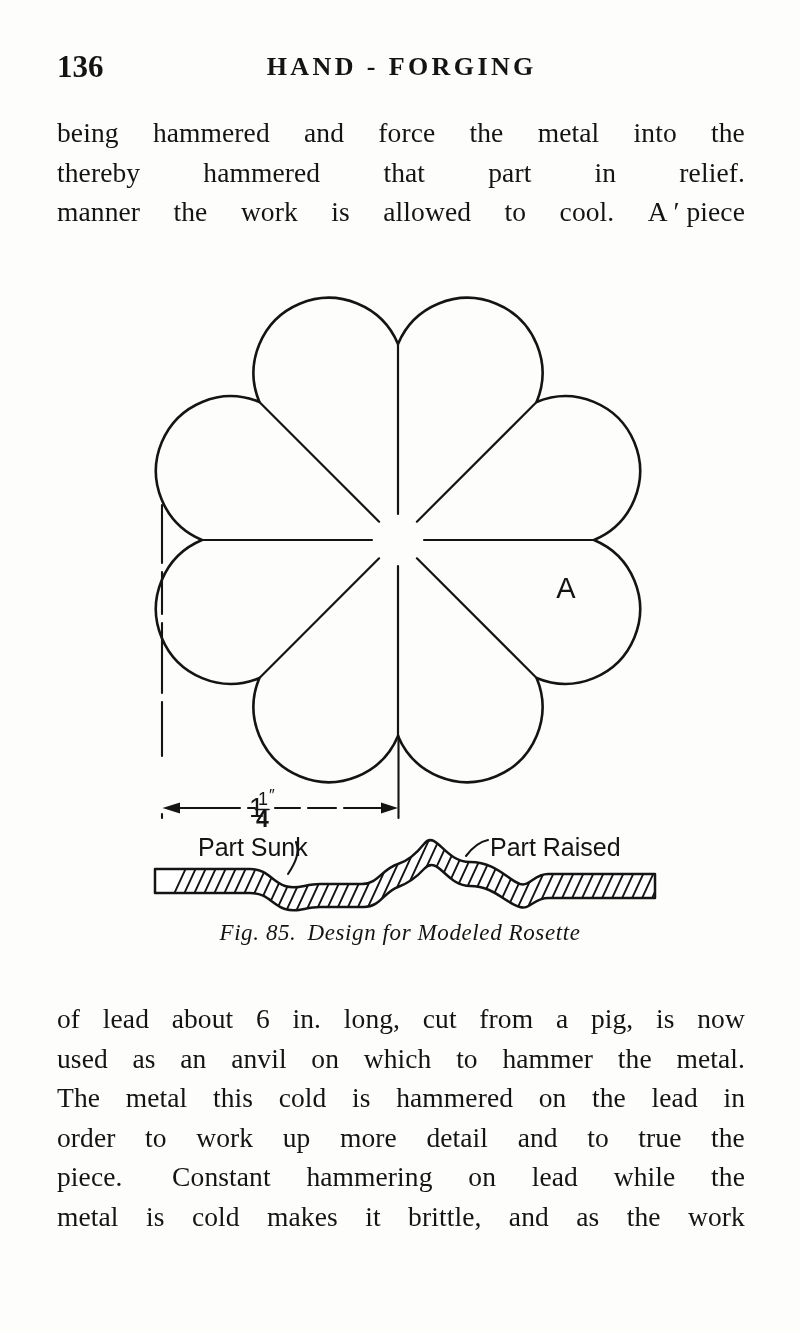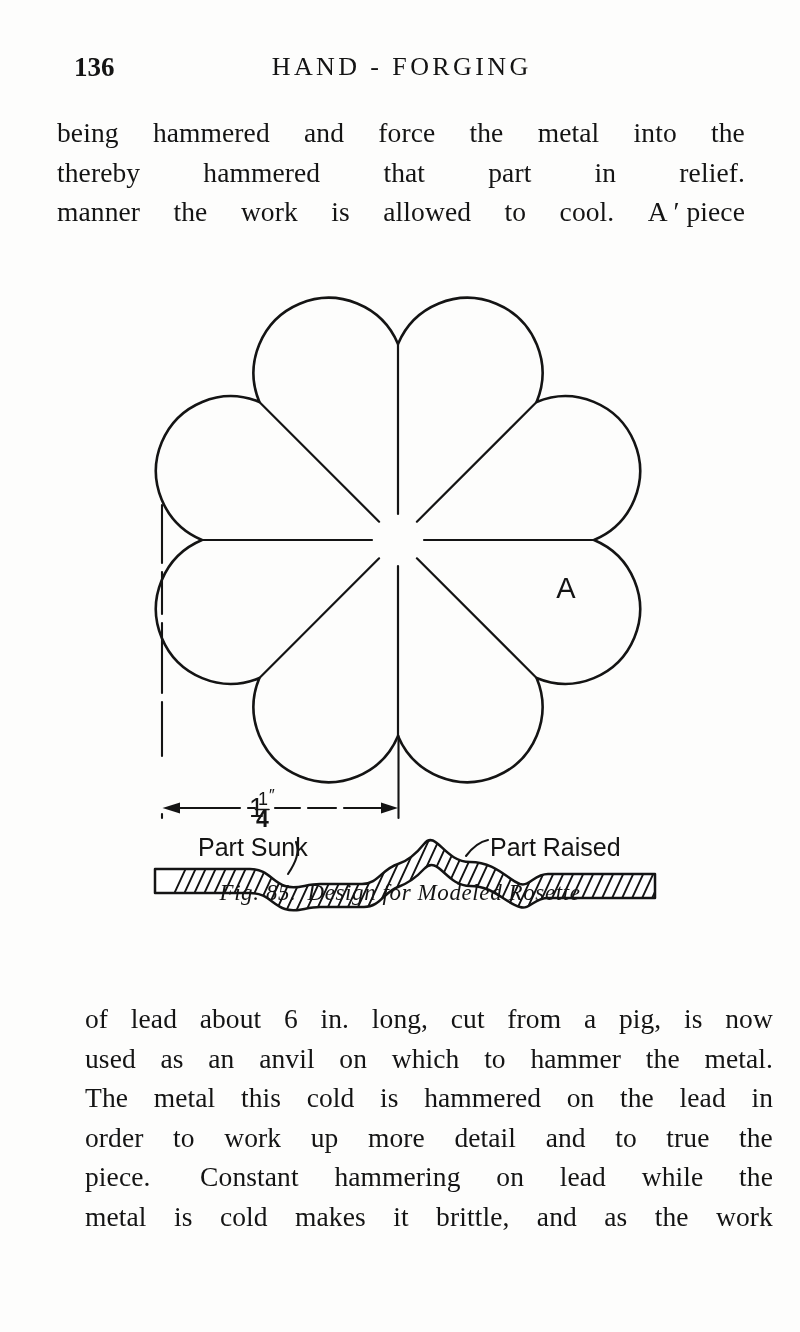--- a/index.html
+++ b/index.html
@@ -21,35 +21,35 @@
   
   .runhead {
     position: absolute;
     top: 50px;
     left: 0;
     width: 800px;
     height: 40px;
   }
   .folio {
     position: absolute;
-    left: 74px;
+    left: 57px;
     top: 0;
-    font-size: 27px;
+    font-size: 31px;
     font-weight: 700;
     letter-spacing: 0px;
     line-height: 34px;
   }
   .runtitle {
     position: absolute;
     left: 0;
     top: 0;
     width: 800px;
     text-align: center;
     font-size: 26px;
-    font-weight: 400;
+    font-weight: 700;
     letter-spacing: 3.4px;
     line-height: 34px;
     text-indent: 3.4px;
   }
 
   
   .para {
     position: absolute;
     left: 57px;
     width: 688px;
@@ -64,35 +64,35 @@
   }
   
   .para .ln.just {
     display: flex;
     justify-content: space-between;
     white-space: nowrap;
   }
   .para .ln.just > span { display: inline-block; }
 
   #para-top { top: 113px; }
-  #para-bottom { top: 999px; margin-left: 28px; }
+  #para-bottom { top: 999px; }
 
   
   .figure {
     position: absolute;
     left: 0;
     top: 286px;
     width: 800px;
     height: 680px;
   }
   .figure svg { display: block; }
   .caption {
     position: absolute;
     left: 0;
-    top: 878px;
+    top: 918px;
     width: 800px;
     text-align: center;
     font-size: 23px;
     font-style: italic;
     letter-spacing: 0.6px;
     line-height: 30px;
   }
   .caption .figno { margin-right: 11px; }
 </style>
 </head>

